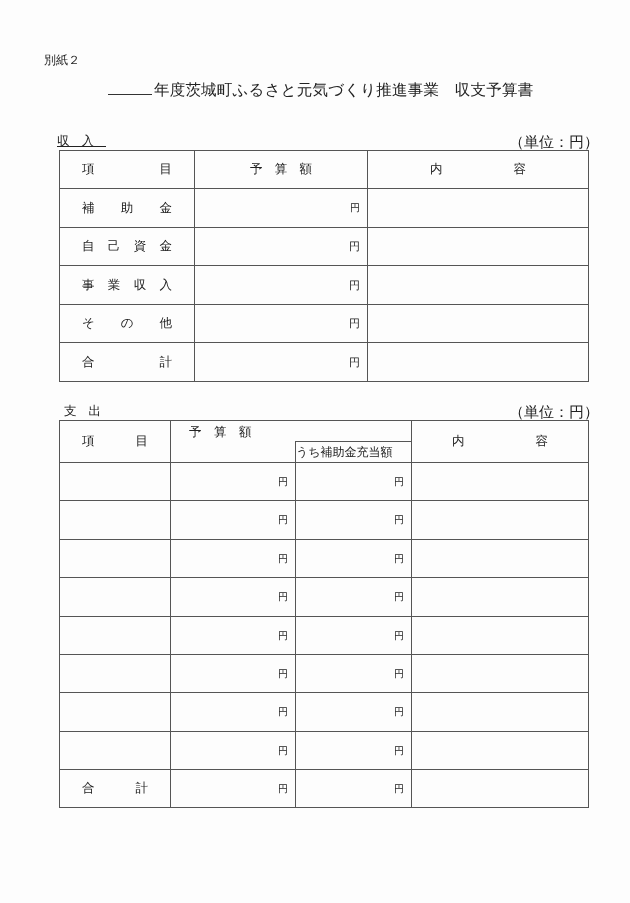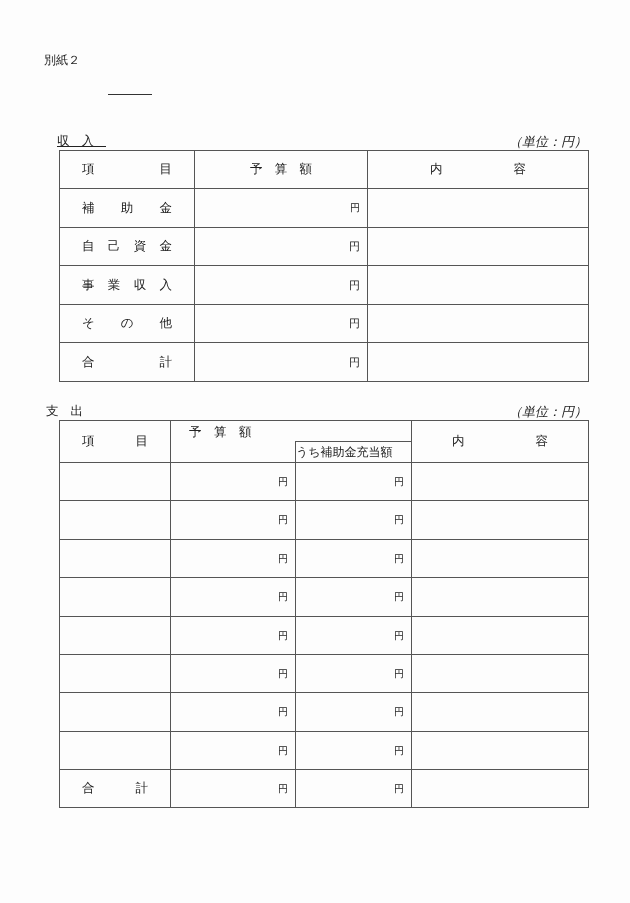--- a/index.html
+++ b/index.html
@@ -6,33 +6,33 @@
   body {
     width: 630px; height: 903px; background: #fdfdfd; position: relative;
     font-family: "DejaVu Serif", "Liberation Serif", serif; color: #222;
     overflow: hidden;
   }
   .abs { position: absolute; }
   .doc-label { left: 44px; top: 52px; font-size: 12px; }
   .title { left: 108px; top: 80px; font-size: 15.5px; white-space: nowrap; letter-spacing: 0.2px; }
   .title .blank { display: inline-block; width: 44px; border-bottom: 1px solid #333; height: 14px; vertical-align: baseline; margin-right: 2px; }
   .sec-label { font-size: 12.5px; letter-spacing: 12px; }
-  .unit { font-size: 13px; font-style: italic; }
+  .unit { font-size: 15px; }
   table { position: absolute; border-collapse: collapse; table-layout: fixed; }
   td { border: 1px solid #555; padding: 0; font-size: 12.5px; }
   .spread { display: flex; justify-content: space-between; padding: 0 22px; }
   .yen { text-align: right; padding-right: 7px; font-size: 10px; }
   .yen-l { text-align: right; padding-right: 7px; font-size: 11px; }
   .center { text-align: left; }
 </style>
 </head>
 <body>
 
 <div class="abs doc-label">別紙２</div>
-<div class="abs title"><span class="blank"></span></div>
+<div class="abs title"><span class="blank"></span><span>年度茨城町ふるさと元気づくり推進事業　収支予算書</span></div>
 
 <div class="abs sec-label" style="left:57px;top:133px;text-decoration:underline;">収入</div>
 <div class="abs unit" style="left:509px;top:133px;">（単位：円）</div>
 
 <table style="left:59px;top:150px;width:529px;">
   <colgroup>
       <col style="width:135px">
       <col style="width:173px">
       <col style="width:221px">
     </colgroup>
@@ -110,21 +110,21 @@
             <span>合</span>
             <span>計</span>
           </div>
         </td>
     <td class="yen-l"><span>円</span></td>
     <td></td>
   </tr>
 </tbody>
   </table>
 
-<div class="abs sec-label" style="left:46px;top:403px;">支出</div>
+<div class="abs sec-label" style="left:64px;top:403px;">支出</div>
 <div class="abs unit" style="left:509px;top:403px;">（単位：円）</div>
 
 <table style="left:59px;top:420px;width:529px;">
   <colgroup>
       <col style="width:111px">
       <col style="width:125px">
       <col style="width:116px">
       <col style="width:177px">
     </colgroup>
   <tbody>

